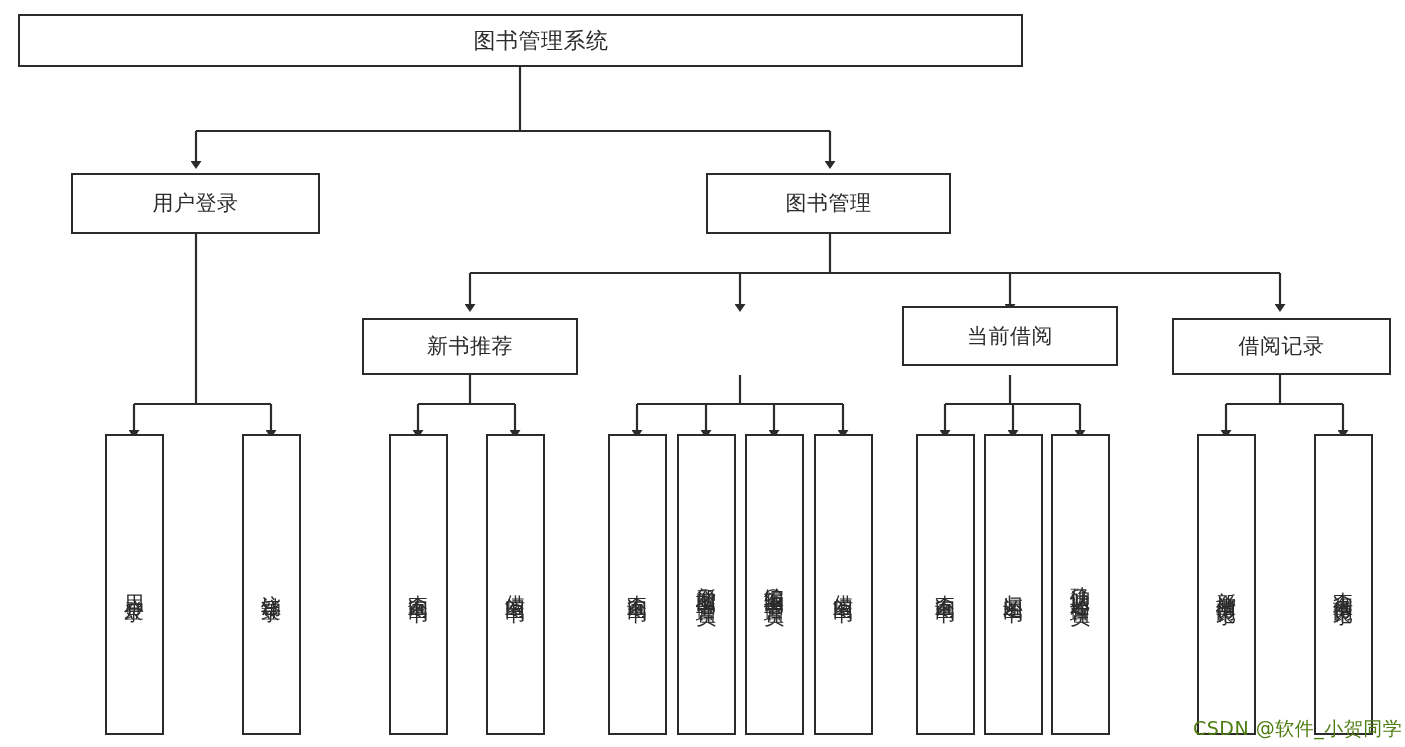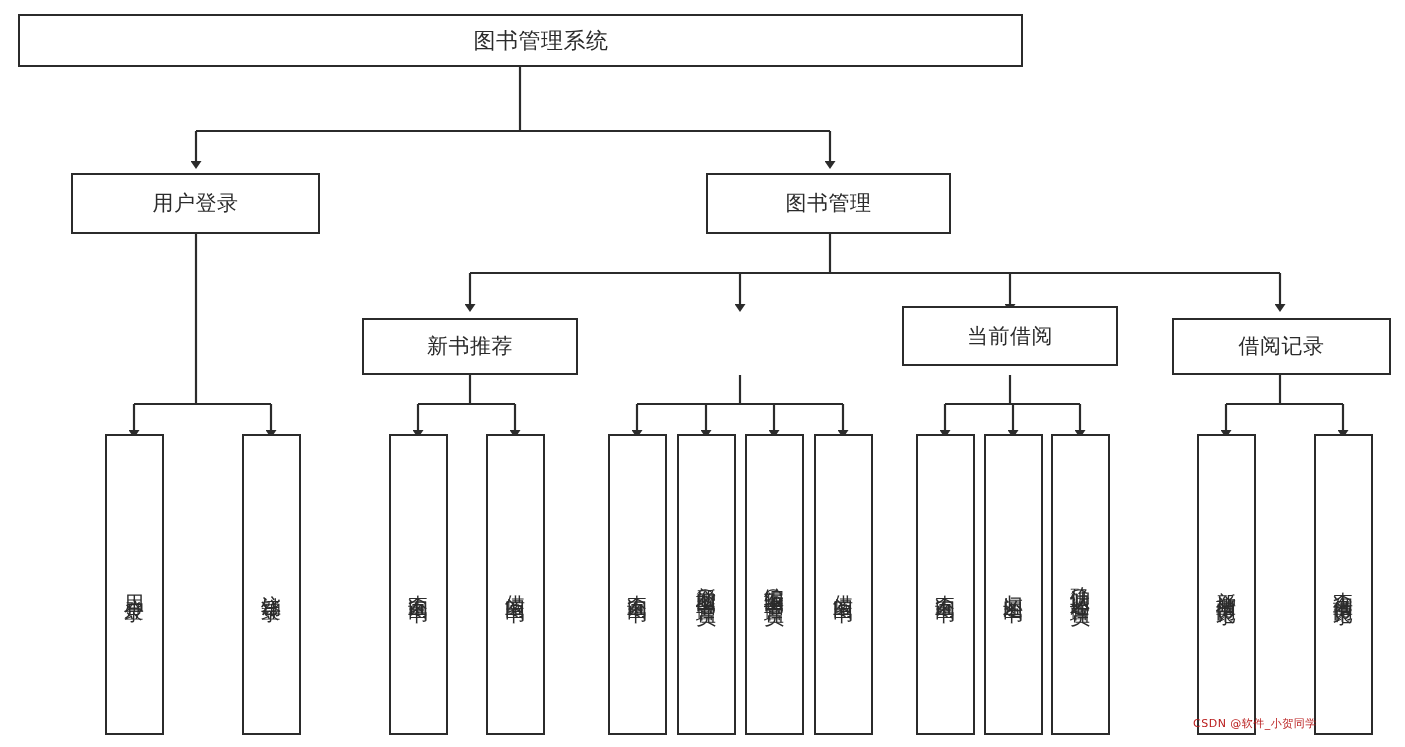--- a/index.html
+++ b/index.html
@@ -52,22 +52,22 @@
   .node.v .lbl {
     writing-mode: vertical-rl;
     text-orientation: upright;
     font-size: 20px;
     line-height: 1.2;
     letter-spacing: 3px;
     max-height: 272px;
   }
   .watermark {
     position: absolute;
-    color: #b91c1c;
-    font-size: 11px;
+    color: #4d7c0f;
+    font-size: 19px;
     white-space: nowrap;
     letter-spacing: 0.5px;
   }
 </style>
 </head>
 <body>
 
 <div id="canvas">
 
   <svg class="wires" viewBox="0 0 1405 747">

